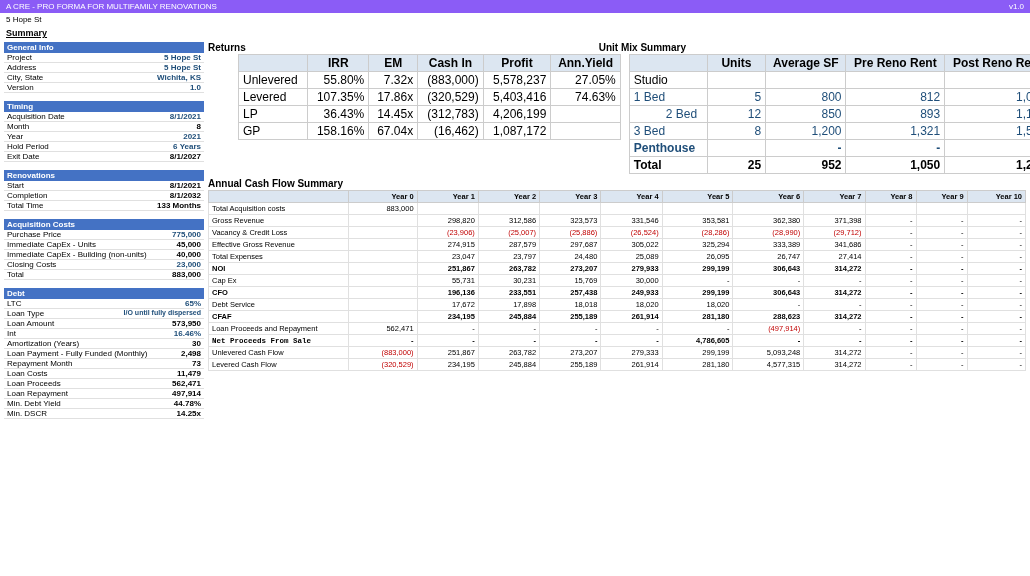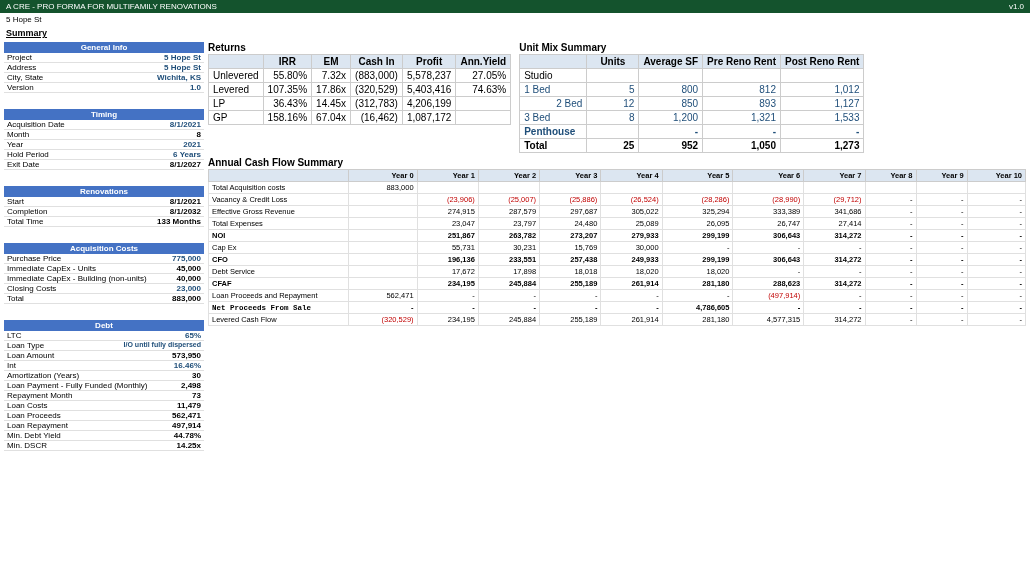--- a/index.html
+++ b/index.html
@@ -6,21 +6,21 @@
     body {
       font-family: Arial, sans-serif;
       font-size: 9px;
       background: #fff;
       color: #000;
       width: 1030px;
       min-height: 576px;
       overflow: hidden;
     }
     .top-bar {
-      background: #14532d;
+      background: #8b5cf6;
       color: #fff;
       font-size: 8px;
       padding: 2px 6px;
       display: flex;
       justify-content: space-between;
     }
     .subtitle {
       font-size: 8px;
       padding: 2px 6px;
       color: #000;
@@ -35,22 +35,21 @@
       display: flex;
       gap: 4px;
       padding: 2px 4px;
     }
     
     .left-panel {
       width: 200px;
       flex-shrink: 0;
     }
     .info-section {
-      margin-bottom: 16px;
-      text-align: center;
+      margin-bottom: 8px;
     }
     .info-section-header {
       background: #4472c4;
       color: #fff;
       font-weight: bold;
       font-size: 8px;
       padding: 1px 3px;
     }
     .info-row {
       display: flex;
@@ -62,22 +61,23 @@
     .info-row .label { color: #000; }
     .info-row .value { color: #1f4e79; font-weight: bold; }
     .info-row .value.black { color: #000; }
     
     .center-panel {
       flex: 1;
       min-width: 0;
     }
     .returns-table, .unit-mix-table {
       border-collapse: collapse;
-      font-size: 10px;
+      font-size: 12px;
       width: 100%;
+      margin-left: 30px;
     }
     .returns-table th, .returns-table td,
     .unit-mix-table th, .unit-mix-table td {
       border: 1px solid #ccc;
       padding: 1px 4px;
       text-align: right;
       white-space: nowrap;
     }
     .returns-table th, .unit-mix-table th {
       background: #dce6f1;
@@ -425,20 +425,34 @@
               <td></td>
               <td></td>
               <td></td>
               <td></td>
               <td></td>
               <td></td>
               <td></td>
               <td></td>
             </tr>
             <tr>
+              <td>Gross Revenue</td>
+              <td></td>
+              <td>298,820</td>
+              <td>312,586</td>
+              <td>323,573</td>
+              <td>331,546</td>
+              <td>353,581</td>
+              <td>362,380</td>
+              <td>371,398</td>
+              <td>-</td>
+              <td>-</td>
+              <td>-</td>
+            </tr>
+            <tr>
               <td>Vacancy &amp; Credit Loss</td>
               <td></td>
               <td style="color: rgb(192, 0, 0);">(23,906)</td>
               <td style="color: rgb(192, 0, 0);">(25,007)</td>
               <td style="color: rgb(192, 0, 0);">(25,886)</td>
               <td style="color: rgb(192, 0, 0);">(26,524)</td>
               <td style="color: rgb(192, 0, 0);">(28,286)</td>
               <td style="color: rgb(192, 0, 0);">(28,990)</td>
               <td style="color: rgb(192, 0, 0);">(29,712)</td>
               <td>-</td>
@@ -565,20 +579,34 @@
               <td style="font-weight: bold;">-</td>
               <td style="font-weight: bold;">-</td>
               <td style="font-weight: bold;">4,786,605</td>
               <td style="font-weight: bold;">-</td>
               <td style="font-weight: bold;">-</td>
               <td style="font-weight: bold;">-</td>
               <td style="font-weight: bold;">-</td>
               <td style="font-weight: bold;">-</td>
             </tr>
             <tr>
+              <td>Unlevered Cash Flow</td>
+              <td style="color: rgb(192, 0, 0);">(883,000)</td>
+              <td>251,867</td>
+              <td>263,782</td>
+              <td>273,207</td>
+              <td>279,333</td>
+              <td>299,199</td>
+              <td>5,093,248</td>
+              <td>314,272</td>
+              <td>-</td>
+              <td>-</td>
+              <td>-</td>
+            </tr>
+            <tr>
               <td>Levered Cash Flow</td>
               <td style="color: rgb(192, 0, 0);">(320,529)</td>
               <td>234,195</td>
               <td>245,884</td>
               <td>255,189</td>
               <td>261,914</td>
               <td>281,180</td>
               <td>4,577,315</td>
               <td>314,272</td>
               <td>-</td>

